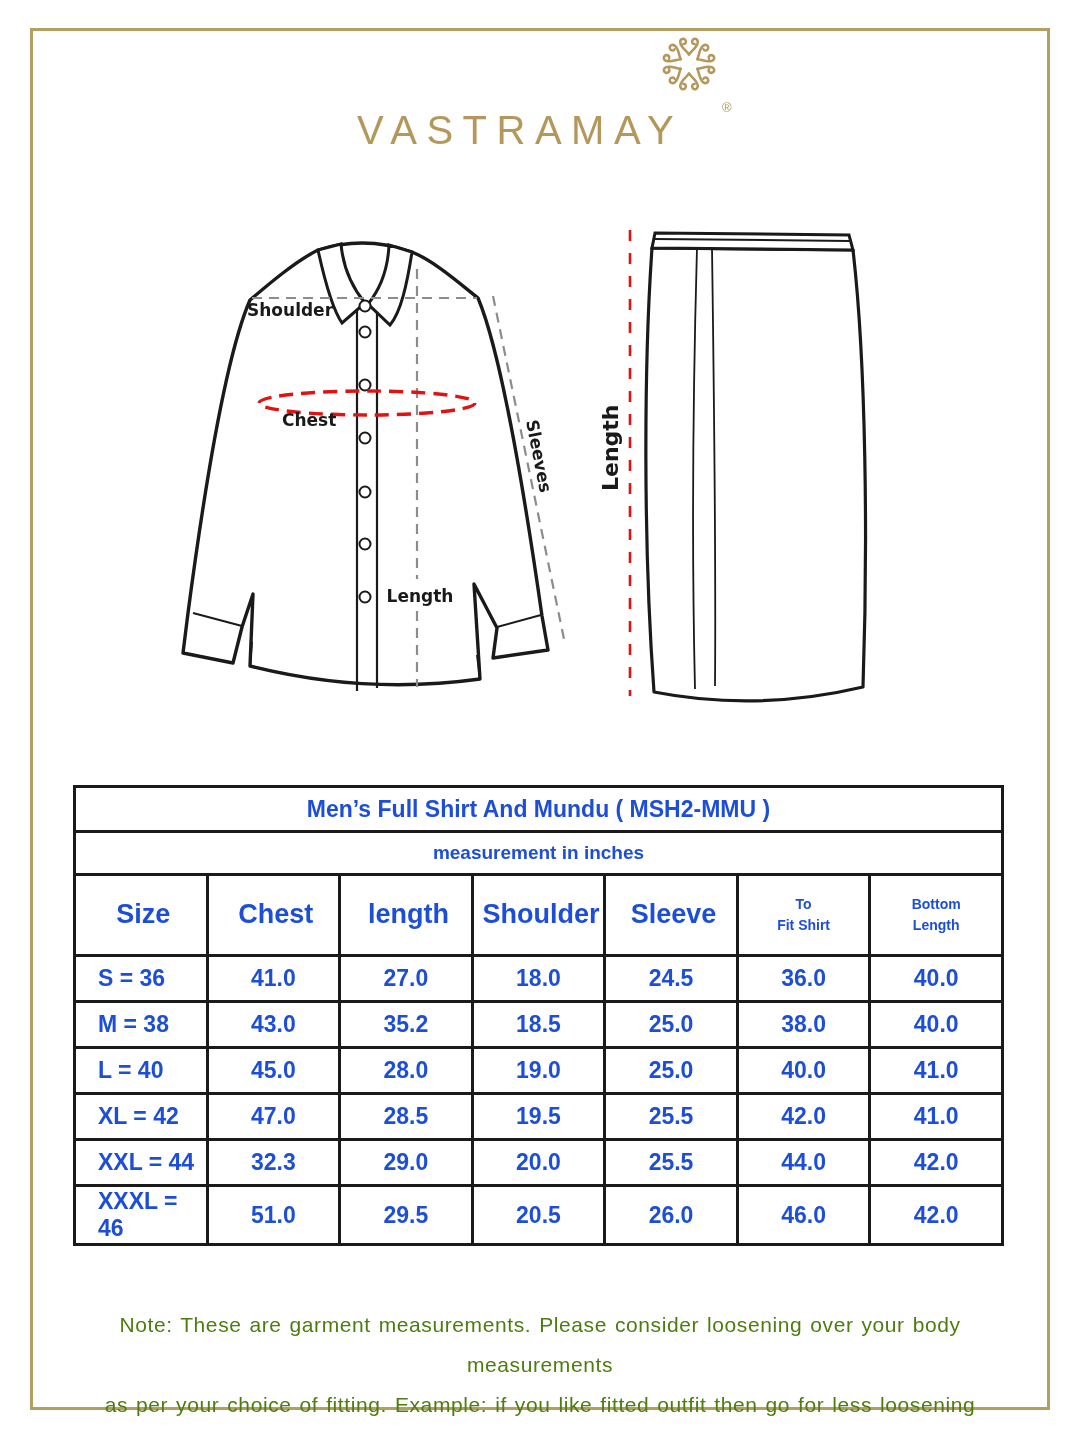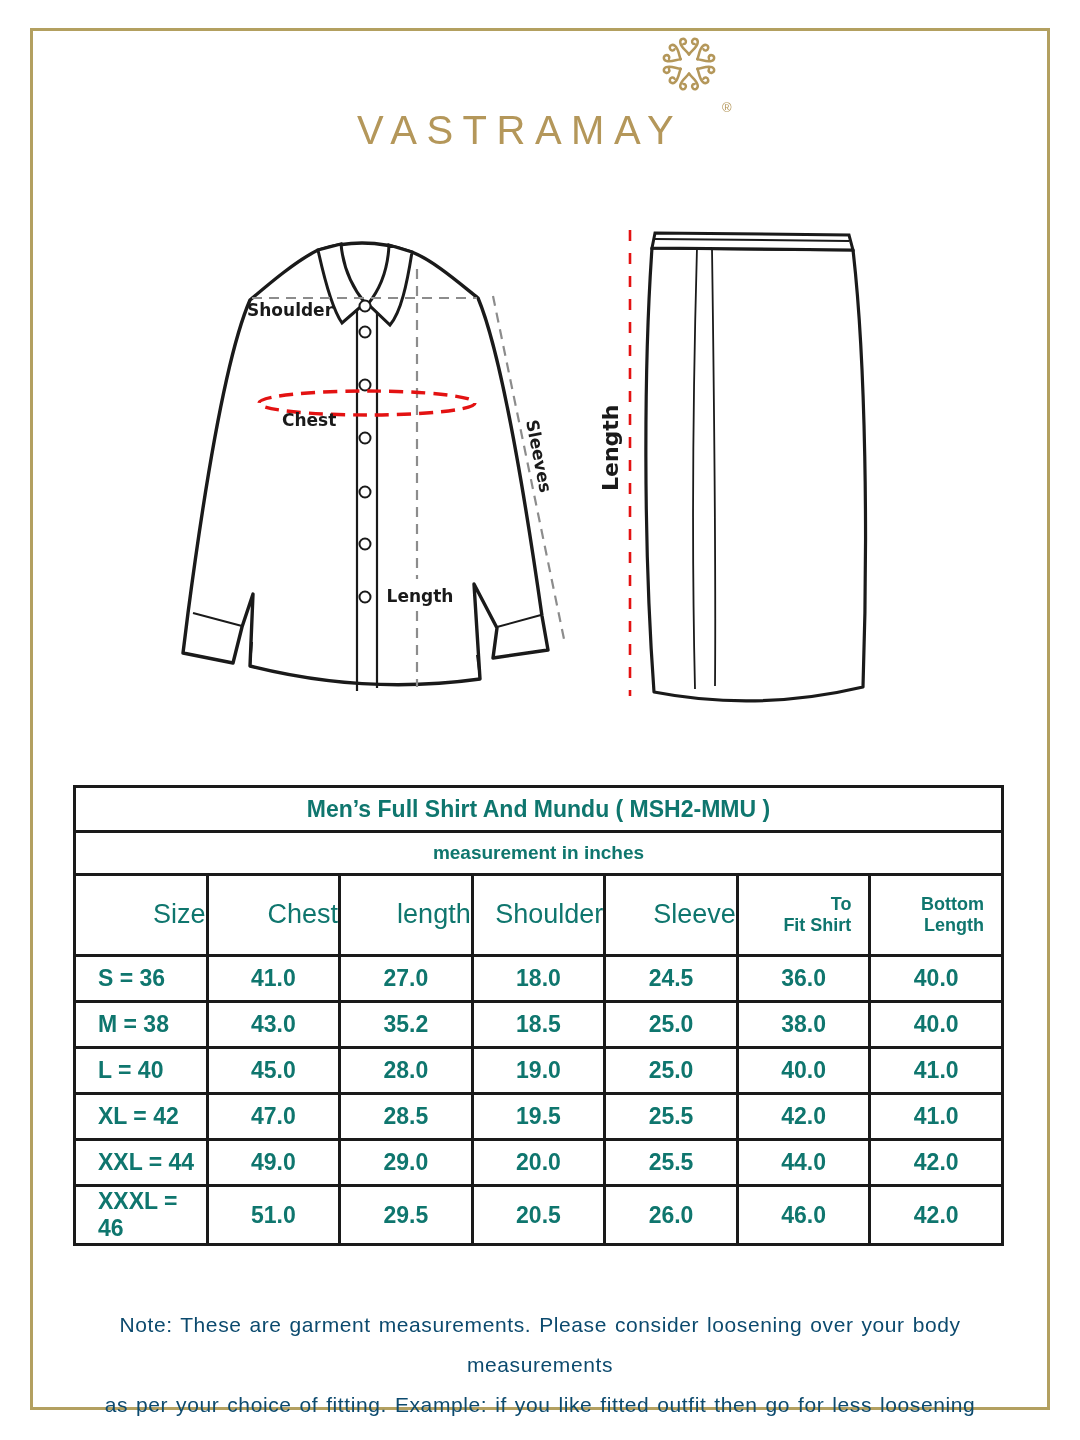--- a/index.html
+++ b/index.html
@@ -13,31 +13,31 @@
   .emblem{position:absolute;left:659px;top:34px;width:60px;height:60px;}
   .reg{position:absolute;left:722px;top:100px;font-size:13px;color:#b4975a;}
   
   .shirt-svg{position:absolute;left:175px;top:222px;width:410px;height:500px;}
   .mundu-svg{position:absolute;left:585px;top:212px;width:340px;height:520px;}
   .gl{font:700 17px "DejaVu Sans",sans-serif;fill:#1a1a1a;}
   .gl-lg{font:700 22px "DejaVu Sans",sans-serif;fill:#1a1a1a;}
   
   .size-table{position:absolute;left:73px;top:785px;width:931px;border-collapse:collapse;
         table-layout:fixed;}
-  .size-table td,.size-table th{border:3px solid #1a1a1a;color:#0f766e;overflow:hidden;}
+  .size-table td,.size-table th{border:3px solid #1a1a1a;color:#1d4ed8;overflow:hidden;}
   .t-title{height:40px;text-align:center;font-size:23px;font-weight:700;}
   .t-sub{height:38px;text-align:center;font-size:19px;font-weight:700;}
-  .col-big{height:44px;text-align:right;font-size:27px;font-weight:400;padding:0 0 2px 5px;vertical-align:middle;}
-  .col-sm{height:44px;text-align:right;font-size:18px;font-weight:700;line-height:21px;vertical-align:middle;padding:17px;}
+  .col-big{height:44px;text-align:center;font-size:27px;font-weight:700;padding:0 0 2px 5px;vertical-align:middle;}
+  .col-sm{height:44px;text-align:center;font-size:14px;font-weight:700;line-height:21px;vertical-align:middle;padding:17px;}
   .col-sm .h2:empty{display:none;}
   .size-table td.val{height:41px;text-align:center;font-size:23px;font-weight:700;vertical-align:middle;}
   .size-table td.sizecol{text-align:left;padding-left:22px;}
   
   .note{position:absolute;left:45px;top:1284px;width:990px;text-align:center;
-        font-size:21px;line-height:40px;letter-spacing:0.6px;word-spacing:1.5px;color:#0c4a6e;}
+        font-size:21px;line-height:40px;letter-spacing:0.6px;word-spacing:1.5px;color:#4d7c0f;}
 </style>
 </head>
 <body>
 
 <div class="page">
 
   <div class="gold-frame"></div>
 
   <span class="brand">VASTRAMAY</span>
   <svg class="emblem" viewBox="0 0 100 100" aria-hidden="true">
@@ -149,21 +149,21 @@
       <td class="val sizecol">XL = 42</td>
       <td class="val">47.0</td>
       <td class="val">28.5</td>
       <td class="val">19.5</td>
       <td class="val">25.5</td>
       <td class="val">42.0</td>
       <td class="val">41.0</td>
     </tr>
     <tr>
       <td class="val sizecol">XXL = 44</td>
-      <td class="val">49.0</td>
+      <td class="val">32.3</td>
       <td class="val">29.0</td>
       <td class="val">20.0</td>
       <td class="val">25.5</td>
       <td class="val">44.0</td>
       <td class="val">42.0</td>
     </tr>
     <tr>
       <td class="val sizecol">XXXL = 46</td>
       <td class="val">51.0</td>
       <td class="val">29.5</td>

